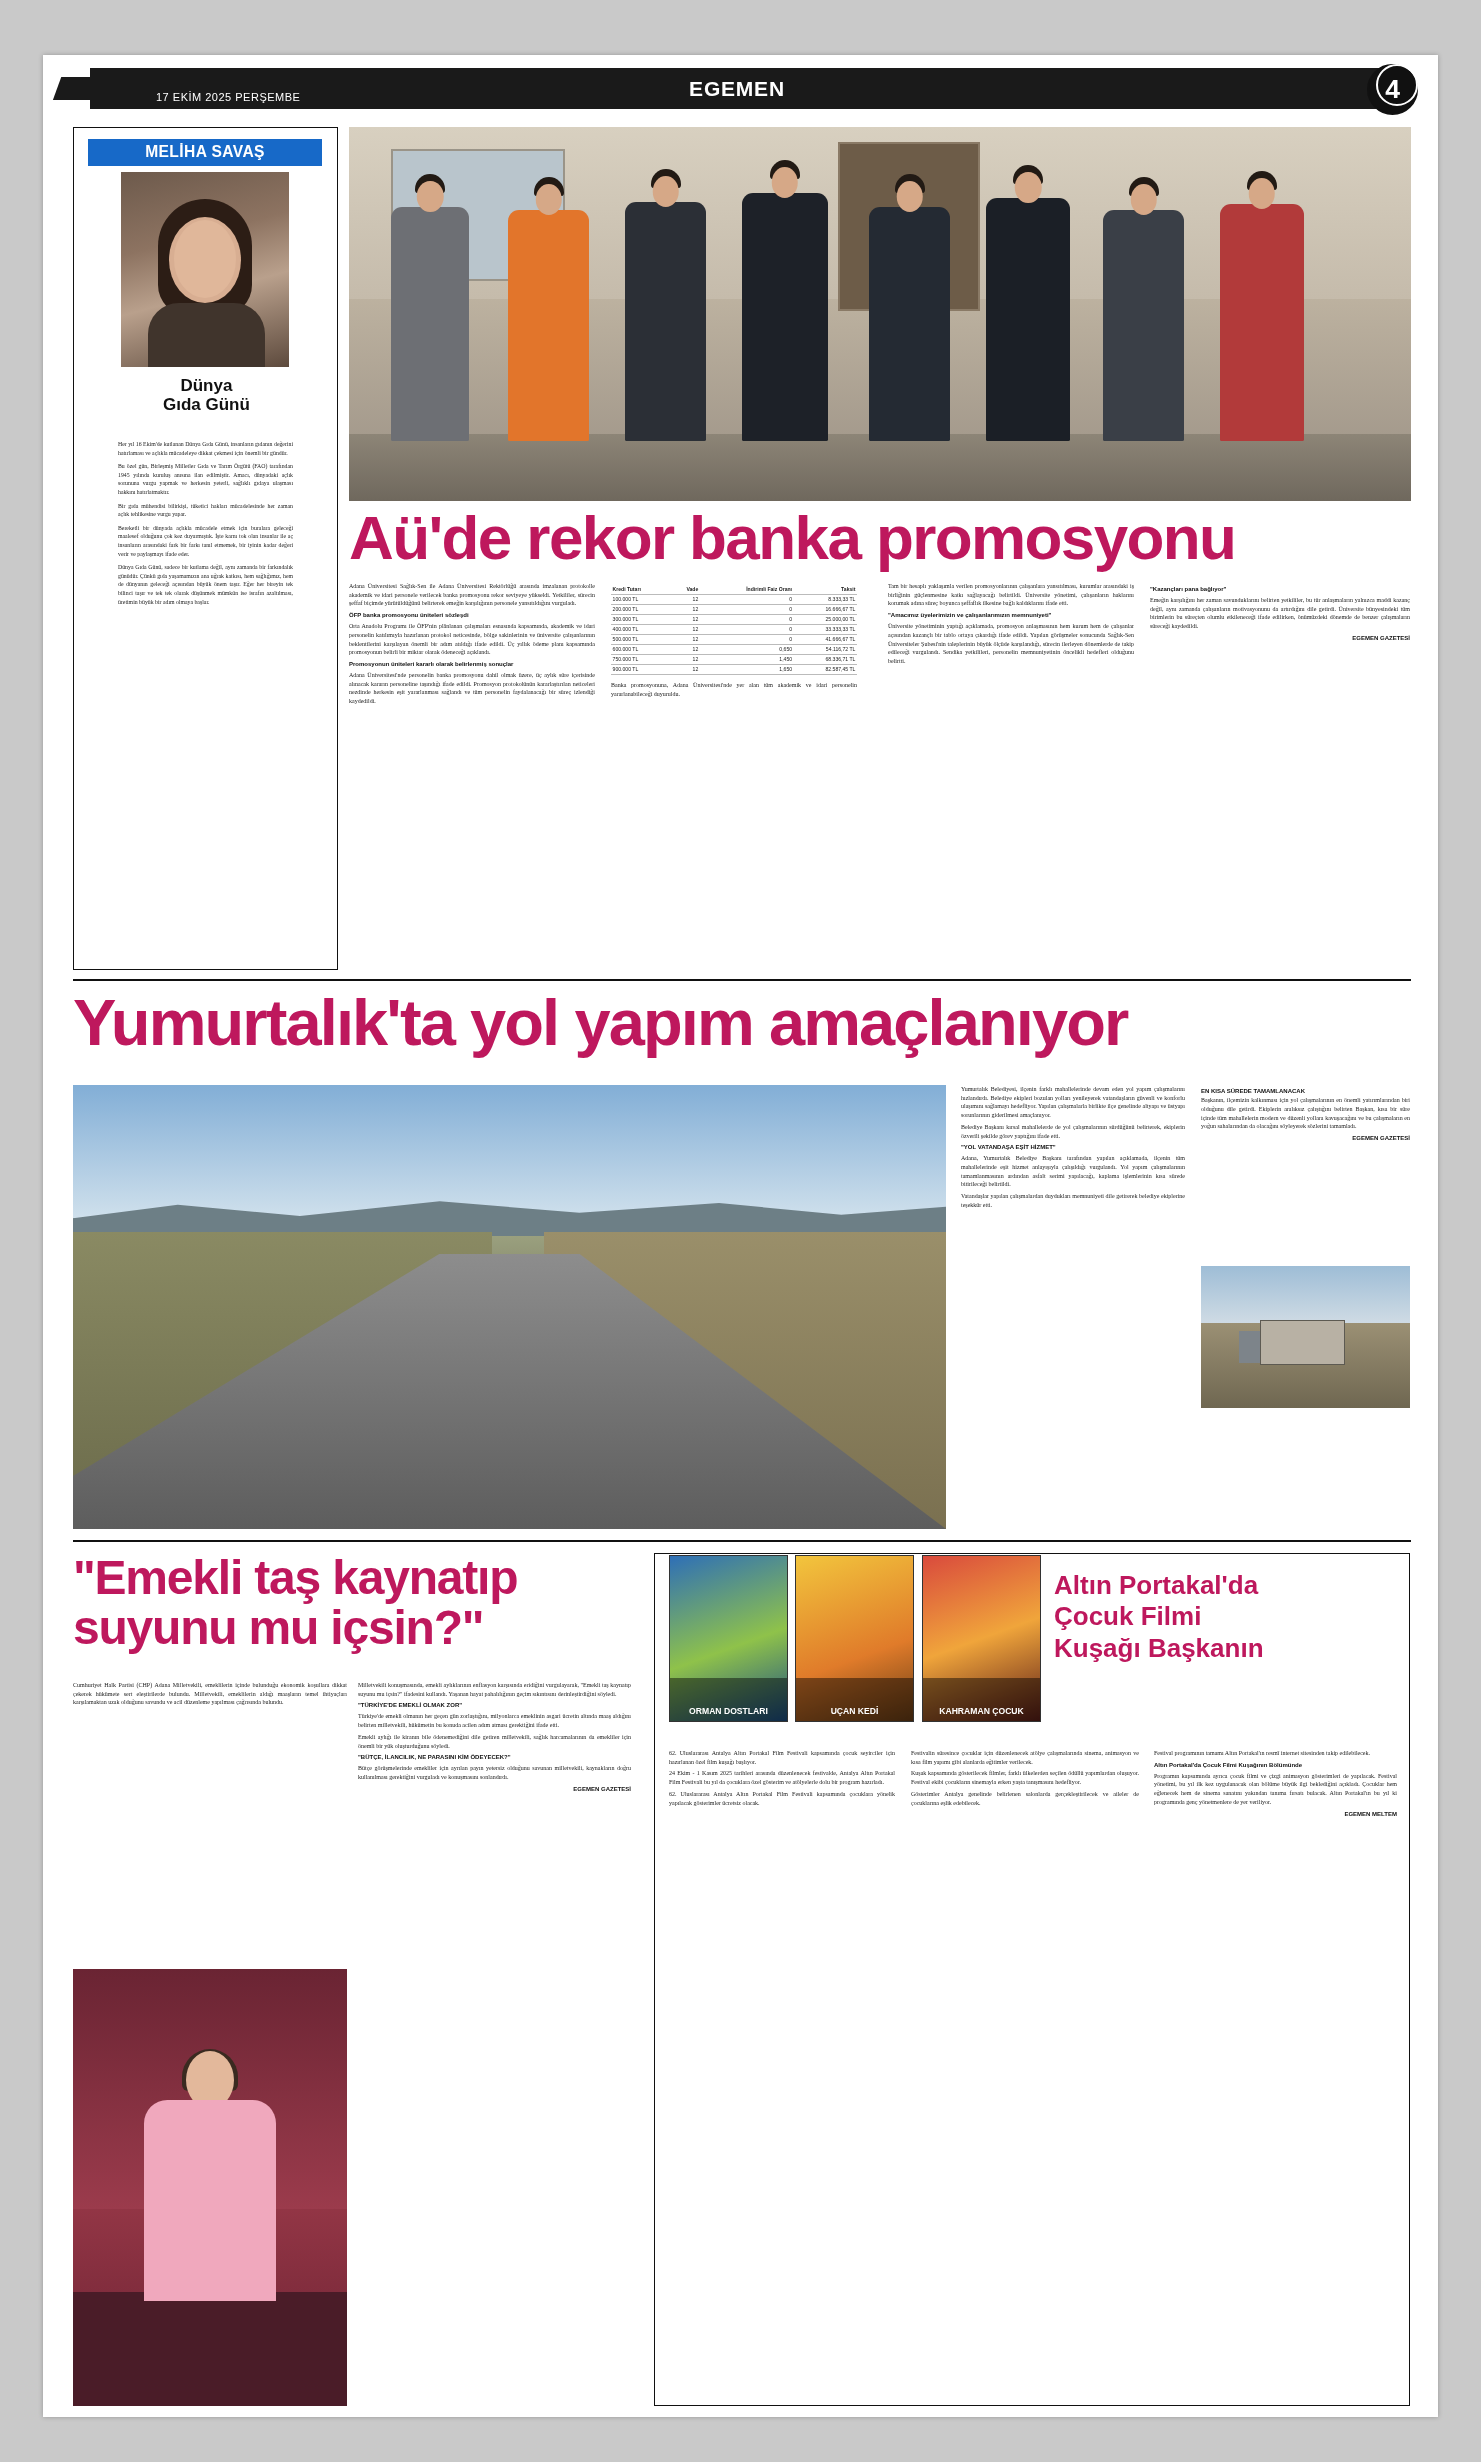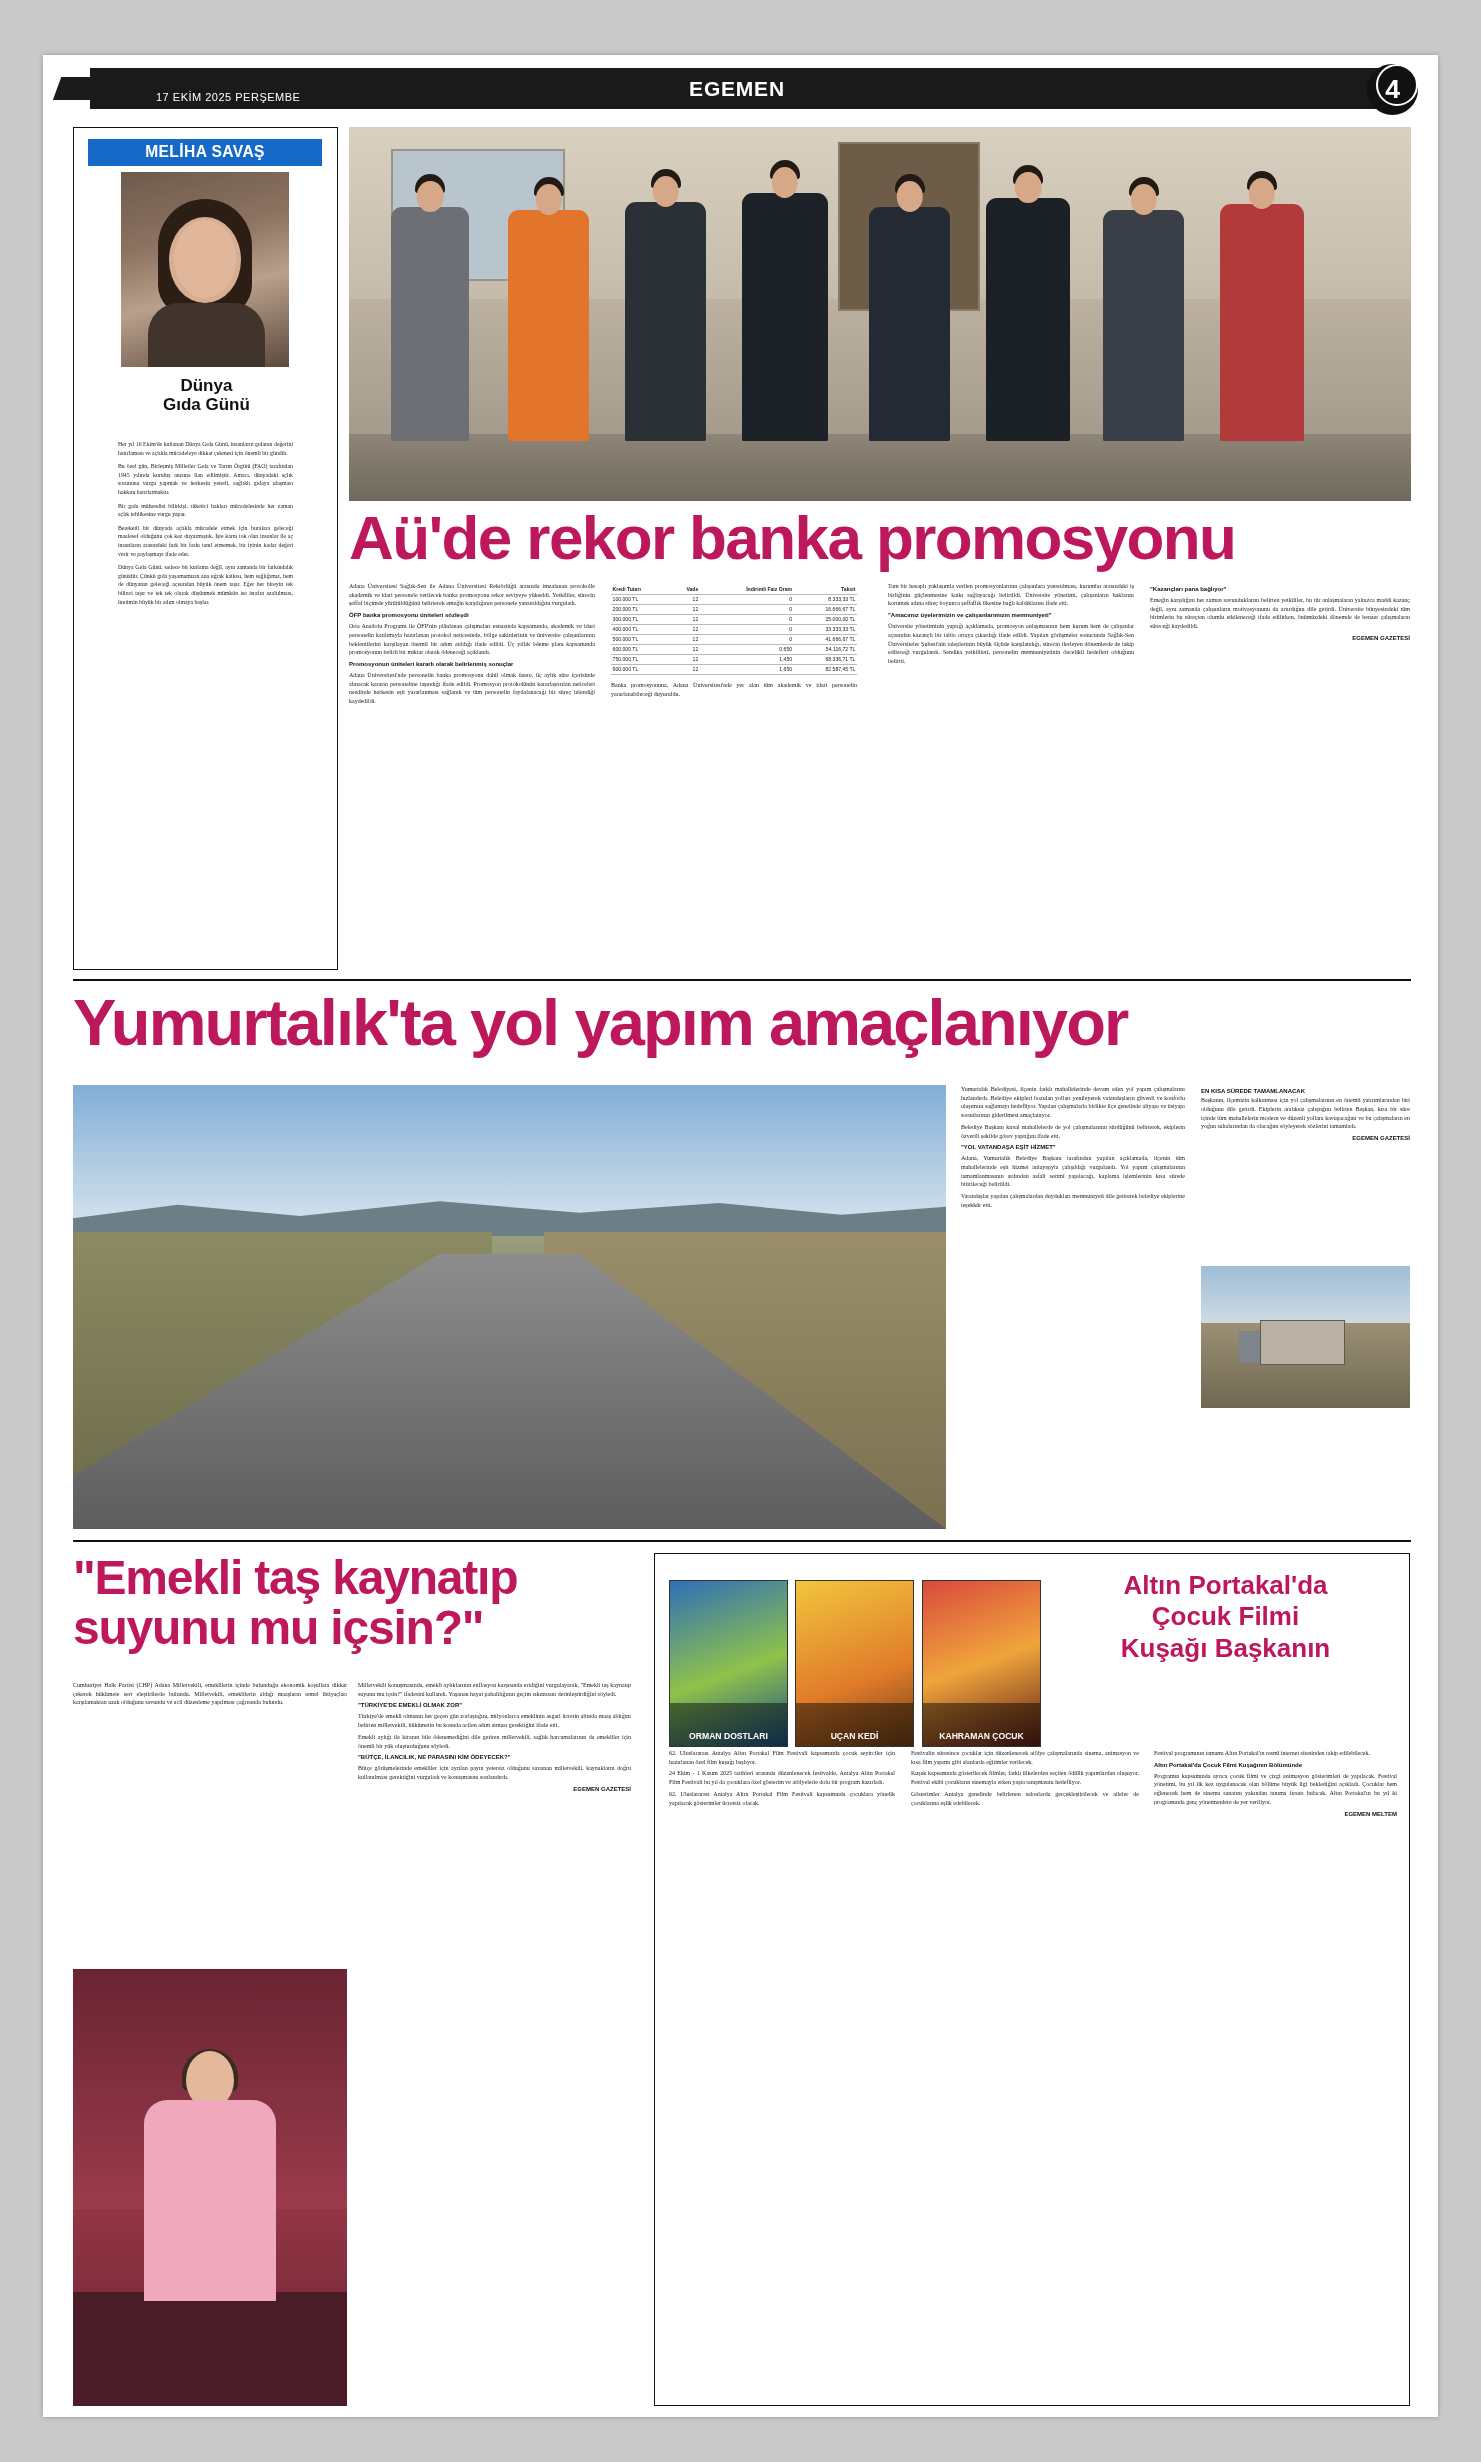--- a/index.html
+++ b/index.html
@@ -75,28 +75,28 @@
   .art3-photo{left:30px;top:1914px;width:274px;height:437px;background:linear-gradient(180deg,#8d2d43 0%,#a8404f 30%,#6b2233 100%);overflow:hidden;}
   .a3-bg{position:absolute;left:0;top:0;width:100%;height:55%;background:linear-gradient(180deg,#6a2433,#9b3b4c);}
   .a3-desk{position:absolute;left:0;bottom:0;width:100%;height:26%;background:#4a1c28;}
   .a3-person{position:absolute;left:26%;bottom:24%;width:48%;height:46%;background:#f0a8bd;border-radius:23.4px 23.4px 0 0;}
   .a3-head{position:absolute;left:50%;transform:translateX(-50%);bottom:68%;width:48px;height:58px;border-radius:24px/29px;background:#e3b89b;}
   .a3-hair{position:absolute;left:50%;transform:translateX(-50%);bottom:72%;width:56px;height:42px;border-radius:28px 28px 6.2px 6.2px;background:#3a2a20;}
   .art3-c1{left:30px;top:1626px;width:274px;height:281px;}
   .art3-c2{left:315px;top:1626px;width:273px;height:725px;}
   
   .art4-box{left:611px;top:1498px;width:756px;height:853px;}
-  .posters{position:absolute;left:14px;top:26px;width:374px;height:165px;text-decoration:underline;}
+  .posters{position:absolute;left:14px;top:1px;width:374px;height:165px;text-decoration:underline;}
   .poster{position:absolute;top:0;width:117px;height:165px;overflow:hidden;border:0.8px solid #333;}
   .po1{left:0;background:linear-gradient(160deg,#2e6fb7,#8fc24a 55%,#1c4f86);}
   .po2{left:126px;background:linear-gradient(160deg,#f2c53d,#e07b2a 60%,#6c3f16);}
   .po3{left:253px;background:linear-gradient(160deg,#d94a3d,#f0a53b 50%,#5d1f18);}
   .po-band{position:absolute;left:0;bottom:0;width:100%;height:26%;background:rgba(0,0,0,.45);}
   .po-title{position:absolute;left:0;bottom:4.7px;width:100%;text-align:center;color:#fff;font-family:"Liberation Sans",sans-serif;font-weight:bold;font-size:8.6px;}
-  .hl4{position:absolute;left:399px;top:15.6px;width:343px;font-size:26px;line-height:1.22;text-align:center;}
+  .hl4{position:absolute;left:399px;top:15.6px;width:343px;font-size:26px;line-height:1.22;text-align:left;}
   .art4-c1{position:absolute;left:14px;top:195px;width:226px;height:645px;}
   .art4-c2{position:absolute;left:256px;top:195px;width:228px;height:645px;}
   .art4-c3{position:absolute;left:499px;top:195px;width:243px;height:645px;}
   .hr-thin{position:absolute;background:#111;height:1.6px;}
 </style>
 </head>
 <body>
 
 <div class="page">
  <div class="sheet">

